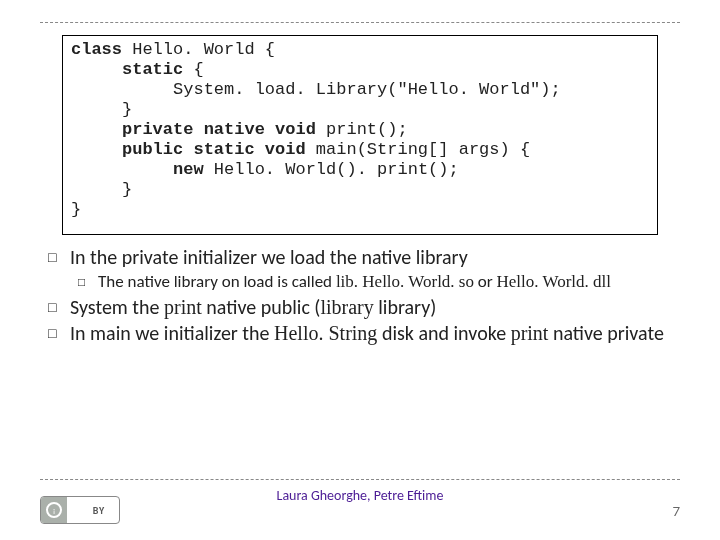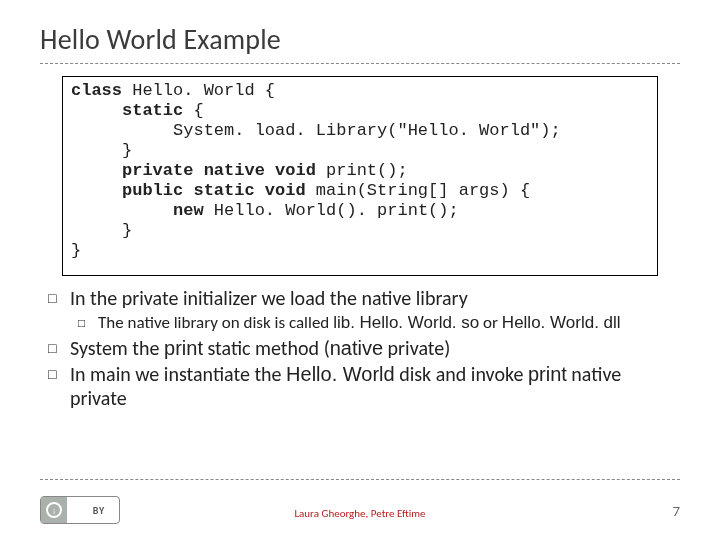--- a/index.html
+++ b/index.html
@@ -67,21 +67,21 @@
     font-size: 17px;
     margin-top: 2px;
   }
   .bullet-l2 .mk {
     width: 20px;
     flex: 0 0 20px;
     font-size: 12px;
     padding-top: 3px;
   }
   .bullet-l2 .txt { flex: 1; }
-  .mono { font-family: Liberation Sans, sans-serif; }
+  .mono { font-family: Liberation Serif, serif; }
   .footer-rule {
     position: absolute;
     left: 40px; right: 40px;
     bottom: 52px;
     border: none;
     border-top: 1.5px dashed #888;
   }
   .footer {
     position: absolute;
     left: 0; right: 0;
@@ -116,40 +116,39 @@
     font-size: 10px;
     font-weight: bold;
     letter-spacing: 1px;
     text-align: center;
     color: #555;
     padding-left: 12px;
   }
   .authors {
     position: absolute;
     left: 0; right: 0;
-    bottom: 4px;
+    bottom: 20px;
     text-align: center;
-    font-size: 11px;
-    color: #b91c1c;
+    font-size: 14px;
+    color: #4c1d95;
   }
   .pagenum {
     position: absolute;
     right: 40px;
     bottom: 4px;
     font-size: 15px;
     color: #666;
   }
   .sq { font-family: Arial, sans-serif; }
 </style>
 </head>
 <body>
 
 <div class="slide">
 
-  <h1 class="title">Hello World Example</h1>
   <hr class="rule">
 
   <div class="codebox"><span class="kw">class</span><span> Hello. World {</span>
      <span class="kw">static</span><span> {</span>
           <span>System. load. Library("Hello. World");</span>
      <span>}</span>
      <span class="kw">private native void</span><span> print();</span>
      <span class="kw">public static void</span><span> main(String[] args) {</span>
           <span class="kw">new</span><span> Hello. World(). print();</span>
      <span>}</span>
@@ -158,35 +157,35 @@
   <div class="bullets">
 
     <div class="bullet-l1">
       <div class="mk sq">□</div>
       <div class="txt">In the private initializer we load the native library</div>
     </div>
 
     <div class="bullet-l2">
       <div class="mk sq">□</div>
       <div class="txt">
-        <span>The native library on disk is called </span><span class="mono">lib. Hello. World. so</span><span> or </span><span class="mono">Hello. World. dll</span>
+        <span>The native library on load is called </span><span class="mono">lib. Hello. World. so</span><span> or </span><span class="mono">Hello. World. dll</span>
       </div>
     </div>
 
     <div class="bullet-l1">
       <div class="mk sq">□</div>
       <div class="txt">
-        <span>System the </span><span class="mono">print</span><span> static method (</span><span class="mono">native</span><span> private)</span>
+        <span>System the </span><span class="mono">print</span><span> native public (</span><span class="mono">library</span><span> library)</span>
       </div>
     </div>
 
     <div class="bullet-l1">
       <div class="mk sq">□</div>
       <div class="txt">
-        <span>In main we instantiate the </span><span class="mono">Hello. World</span><span> disk and invoke </span><span class="mono">print</span><span> native private</span>
+        <span>In main we initializer the </span><span class="mono">Hello. String</span><span> disk and invoke </span><span class="mono">print</span><span> native private</span>
       </div>
     </div>
 
   </div>
 
   <hr class="footer-rule">
 
   <div class="footer">
     <div class="cc">
       <div class="cc-left">

